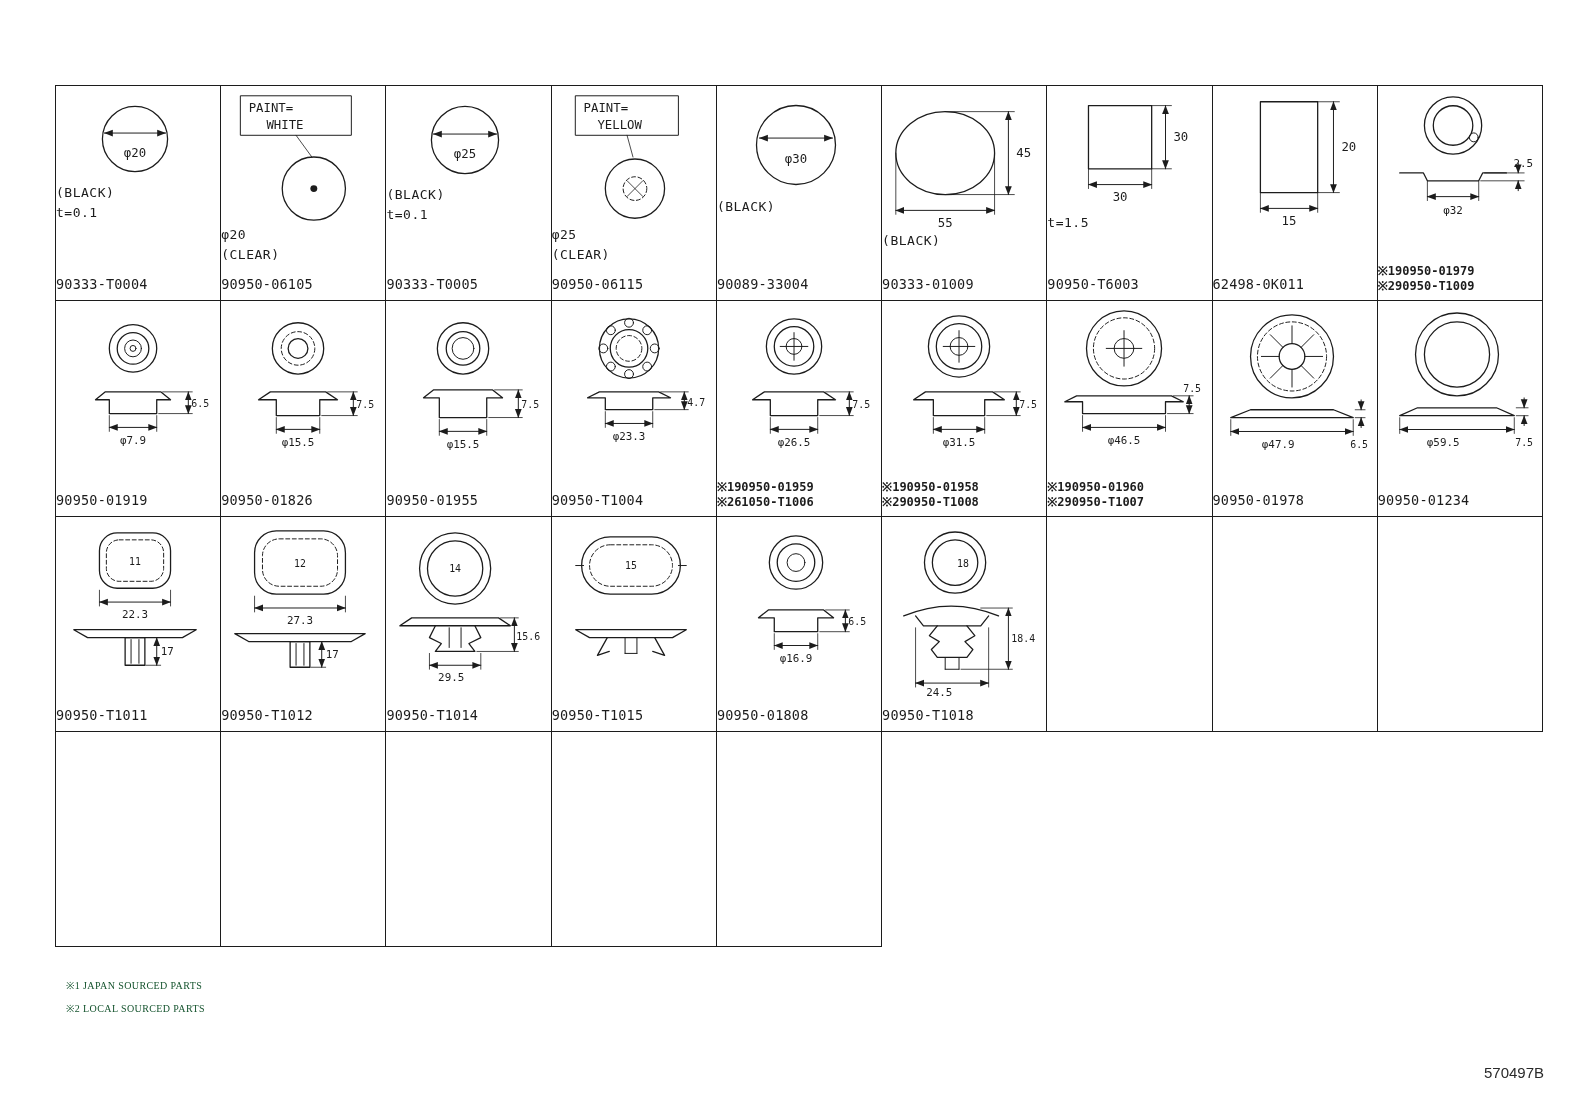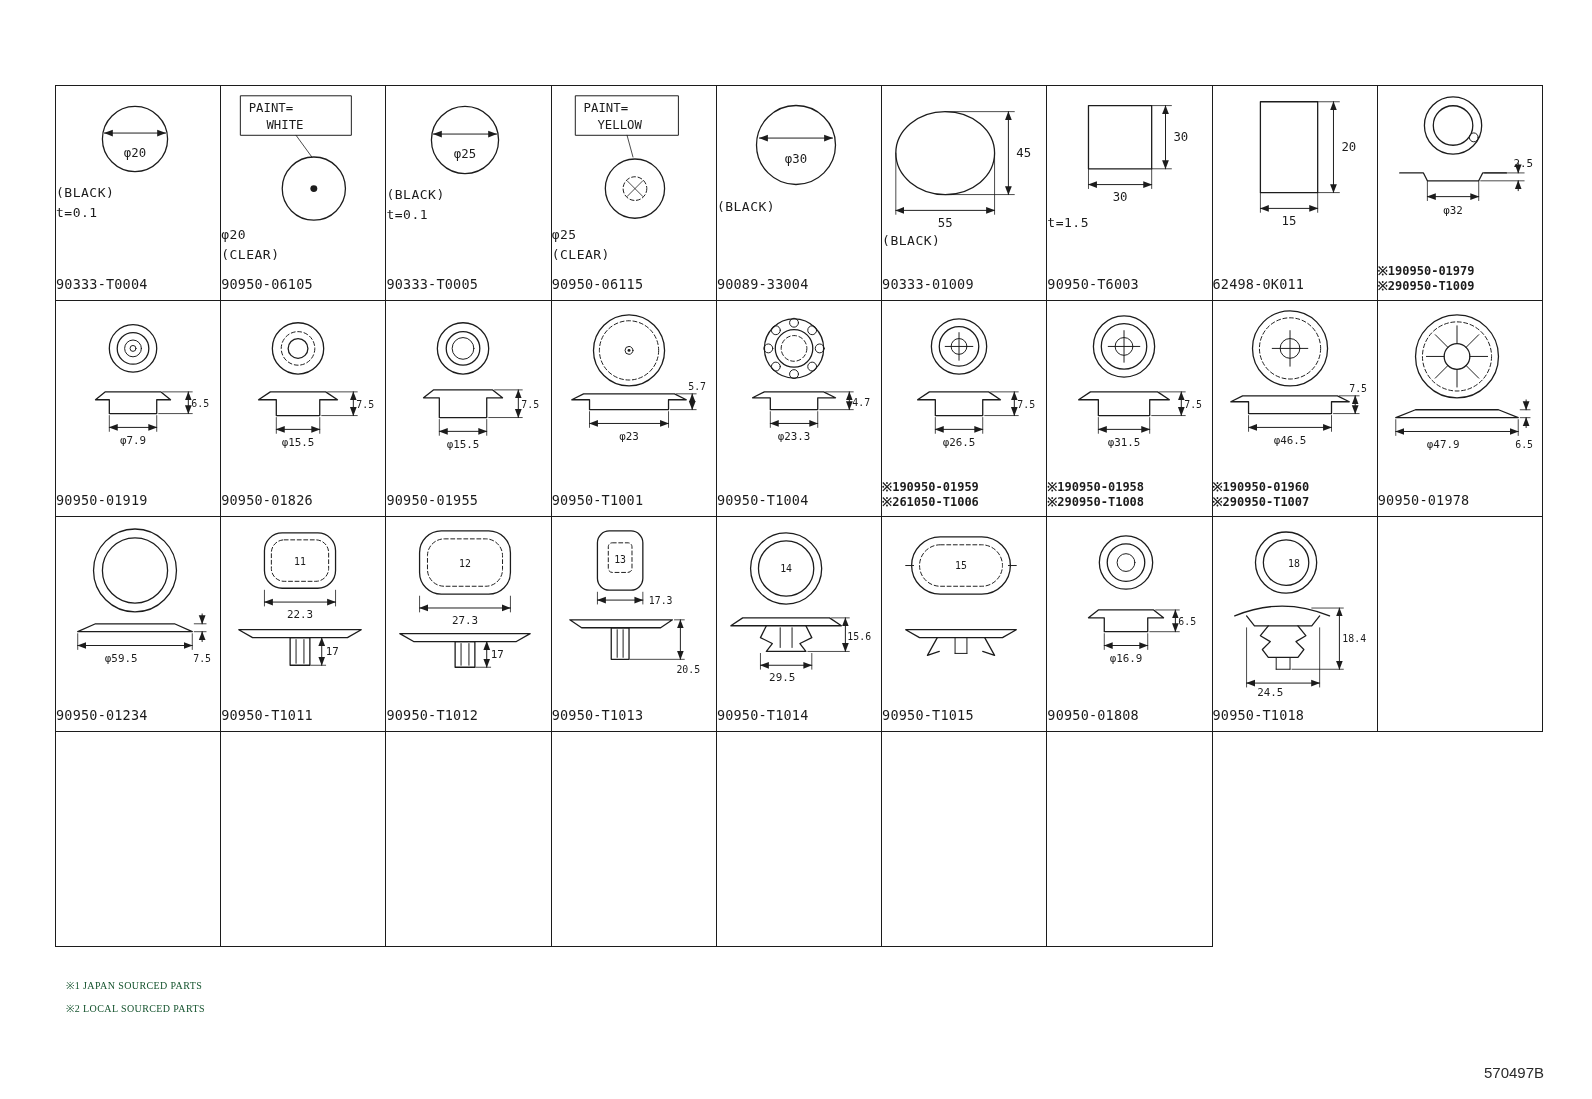--- a/index.html
+++ b/index.html
@@ -216,38 +216,20 @@
       <path class="s thin" d="M110,84 H138 M104,112 H138"></path>
       <line class="s dim" x1="134" y1="84" x2="134" y2="112" marker-start="url(#arr)" marker-end="url(#arr)"></line>
       <text class="ts f10" x="137" y="102">7.5</text>
       <path class="s thin" d="M54,114 V130 M102,114 V130"></path>
       <line class="s dim" x1="54" y1="126" x2="102" y2="126" marker-start="url(#arr)" marker-end="url(#arr)"></line>
       <text class="t f11" x="78" y="143">φ15.5</text>
     </svg>
     <div class="pn">90950-01955</div>
   </div>
 
-  <div class="cell">
-    <svg class="draw" width="158" height="150" viewBox="0 0 160 150">
-      <g>
-        <circle class="s" cx="78" cy="44" r="36"></circle>
-            <circle class="s sd dim" cx="78" cy="44" r="30"></circle>
-        <circle class="s dim" cx="78" cy="44" r="4"></circle>
-            <circle class="f" cx="78" cy="44" r="1.5"></circle>
-      </g>
-      <path class="s" d="M20,94 L32,88 L124,88 L136,94 L118,94 L118,104 L38,104 L38,94 Z"></path>
-      <path class="s thin" d="M126,88 H146 M120,104 H146"></path>
-      <line class="s dim" x1="142" y1="88" x2="142" y2="104" marker-start="url(#arr)" marker-end="url(#arr)"></line>
-      <text class="te f10" x="156" y="84">5.7</text>
-      <path class="s thin" d="M38,106 V122 M118,106 V122"></path>
-      <line class="s dim" x1="38" y1="118" x2="118" y2="118" marker-start="url(#arr)" marker-end="url(#arr)"></line>
-      <text class="t f11" x="78" y="135">φ23</text>
-    </svg>
-    <div class="pn">90950-T1001</div>
-  </div>
 
   <div class="cell">
     <svg class="draw" width="158" height="150" viewBox="0 0 160 150">
       <g>
         <circle class="s" cx="78" cy="42" r="30"></circle>
         <circle class="s dim" cx="104" cy="42" r="4.5"></circle>
             <circle class="s dim" cx="96.4" cy="60.4" r="4.5"></circle>
         <circle class="s dim" cx="78" cy="68" r="4.5"></circle>
             <circle class="s dim" cx="59.6" cy="60.4" r="4.5"></circle>
         <circle class="s dim" cx="52" cy="42" r="4.5"></circle>
@@ -413,41 +395,20 @@
         <rect class="s" x="70" y="120" width="20" height="26"></rect>
         <path class="s dim" d="M76,122 V144 M84,122 V144"></path>
       </g>
       <path class="s thin" d="M91,146 H106"></path>
       <line class="s dim" x1="102" y1="120" x2="102" y2="146" marker-start="url(#arr)" marker-end="url(#arr)"></line>
       <text class="ts f11" x="106" y="137">17</text>
     </svg>
     <div class="pn">90950-T1012</div>
   </div>
 
-  <div class="cell">
-    <svg class="draw" width="158" height="170" viewBox="0 0 160 170">
-      <g>
-        <rect class="s" x="46" y="8" width="46" height="60" rx="12"></rect>
-        <rect class="s sd dim" x="57" y="20" width="24" height="30" rx="4"></rect>
-      </g>
-      <text class="mk f11" x="69" y="40">13</text>
-      <path class="s thin" d="M46,70 V82 M92,70 V82"></path>
-      <line class="s dim" x1="46" y1="78" x2="92" y2="78" marker-start="url(#arr)" marker-end="url(#arr)"></line>
-      <text class="ts f10" x="98" y="82">17.3</text>
-      <g>
-        <path class="s" d="M18,98 L122,98 L110,106 L30,106 Z"></path>
-        <rect class="s" x="60" y="106" width="18" height="32"></rect>
-        <path class="s dim" d="M66,108 V136 M72,108 V136"></path>
-      </g>
-      <path class="s thin" d="M124,98 H134 M79,138 H134"></path>
-      <line class="s dim" x1="130" y1="98" x2="130" y2="138" marker-start="url(#arr)" marker-end="url(#arr)"></line>
-      <text class="ts f10" x="126" y="152">20.5</text>
-    </svg>
-    <div class="pn">90950-T1013</div>
-  </div>
 
   <div class="cell">
     <svg class="draw" width="158" height="170" viewBox="0 0 160 170">
       <g>
         <circle class="s" cx="70" cy="46" r="36"></circle>
             <circle class="s" cx="70" cy="46" r="28"></circle>
       </g>
       <text class="mk f11" x="70" y="50">14</text>
       <g>
         <path class="s" d="M14,104 L26,96 L114,96 L126,104 Z"></path>

